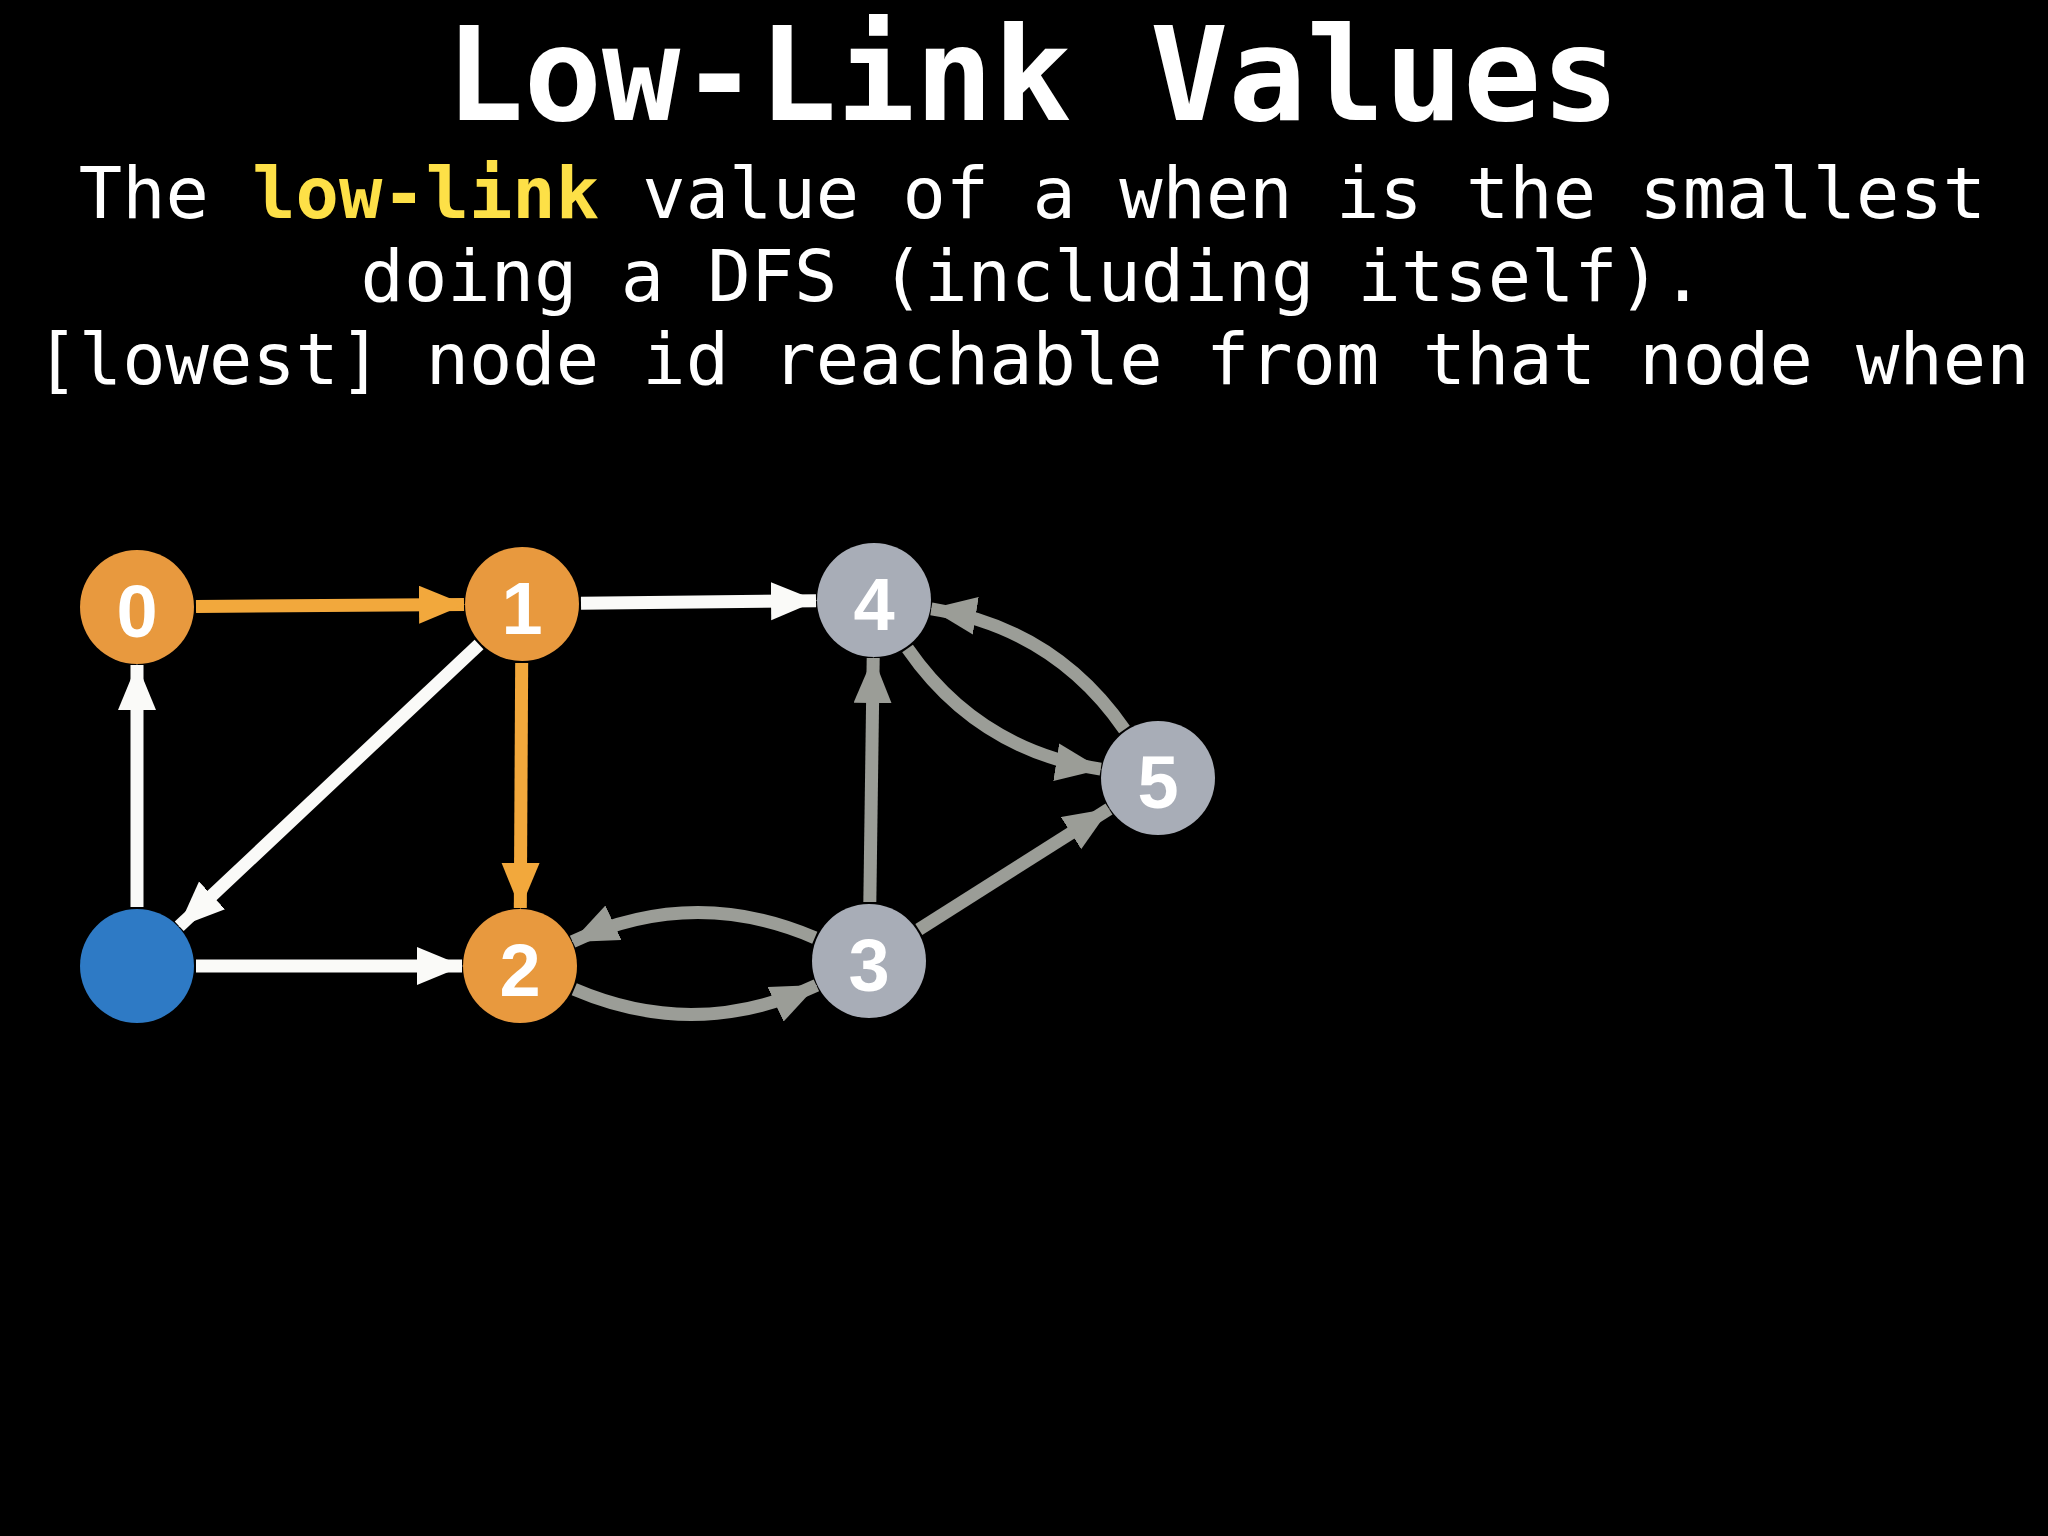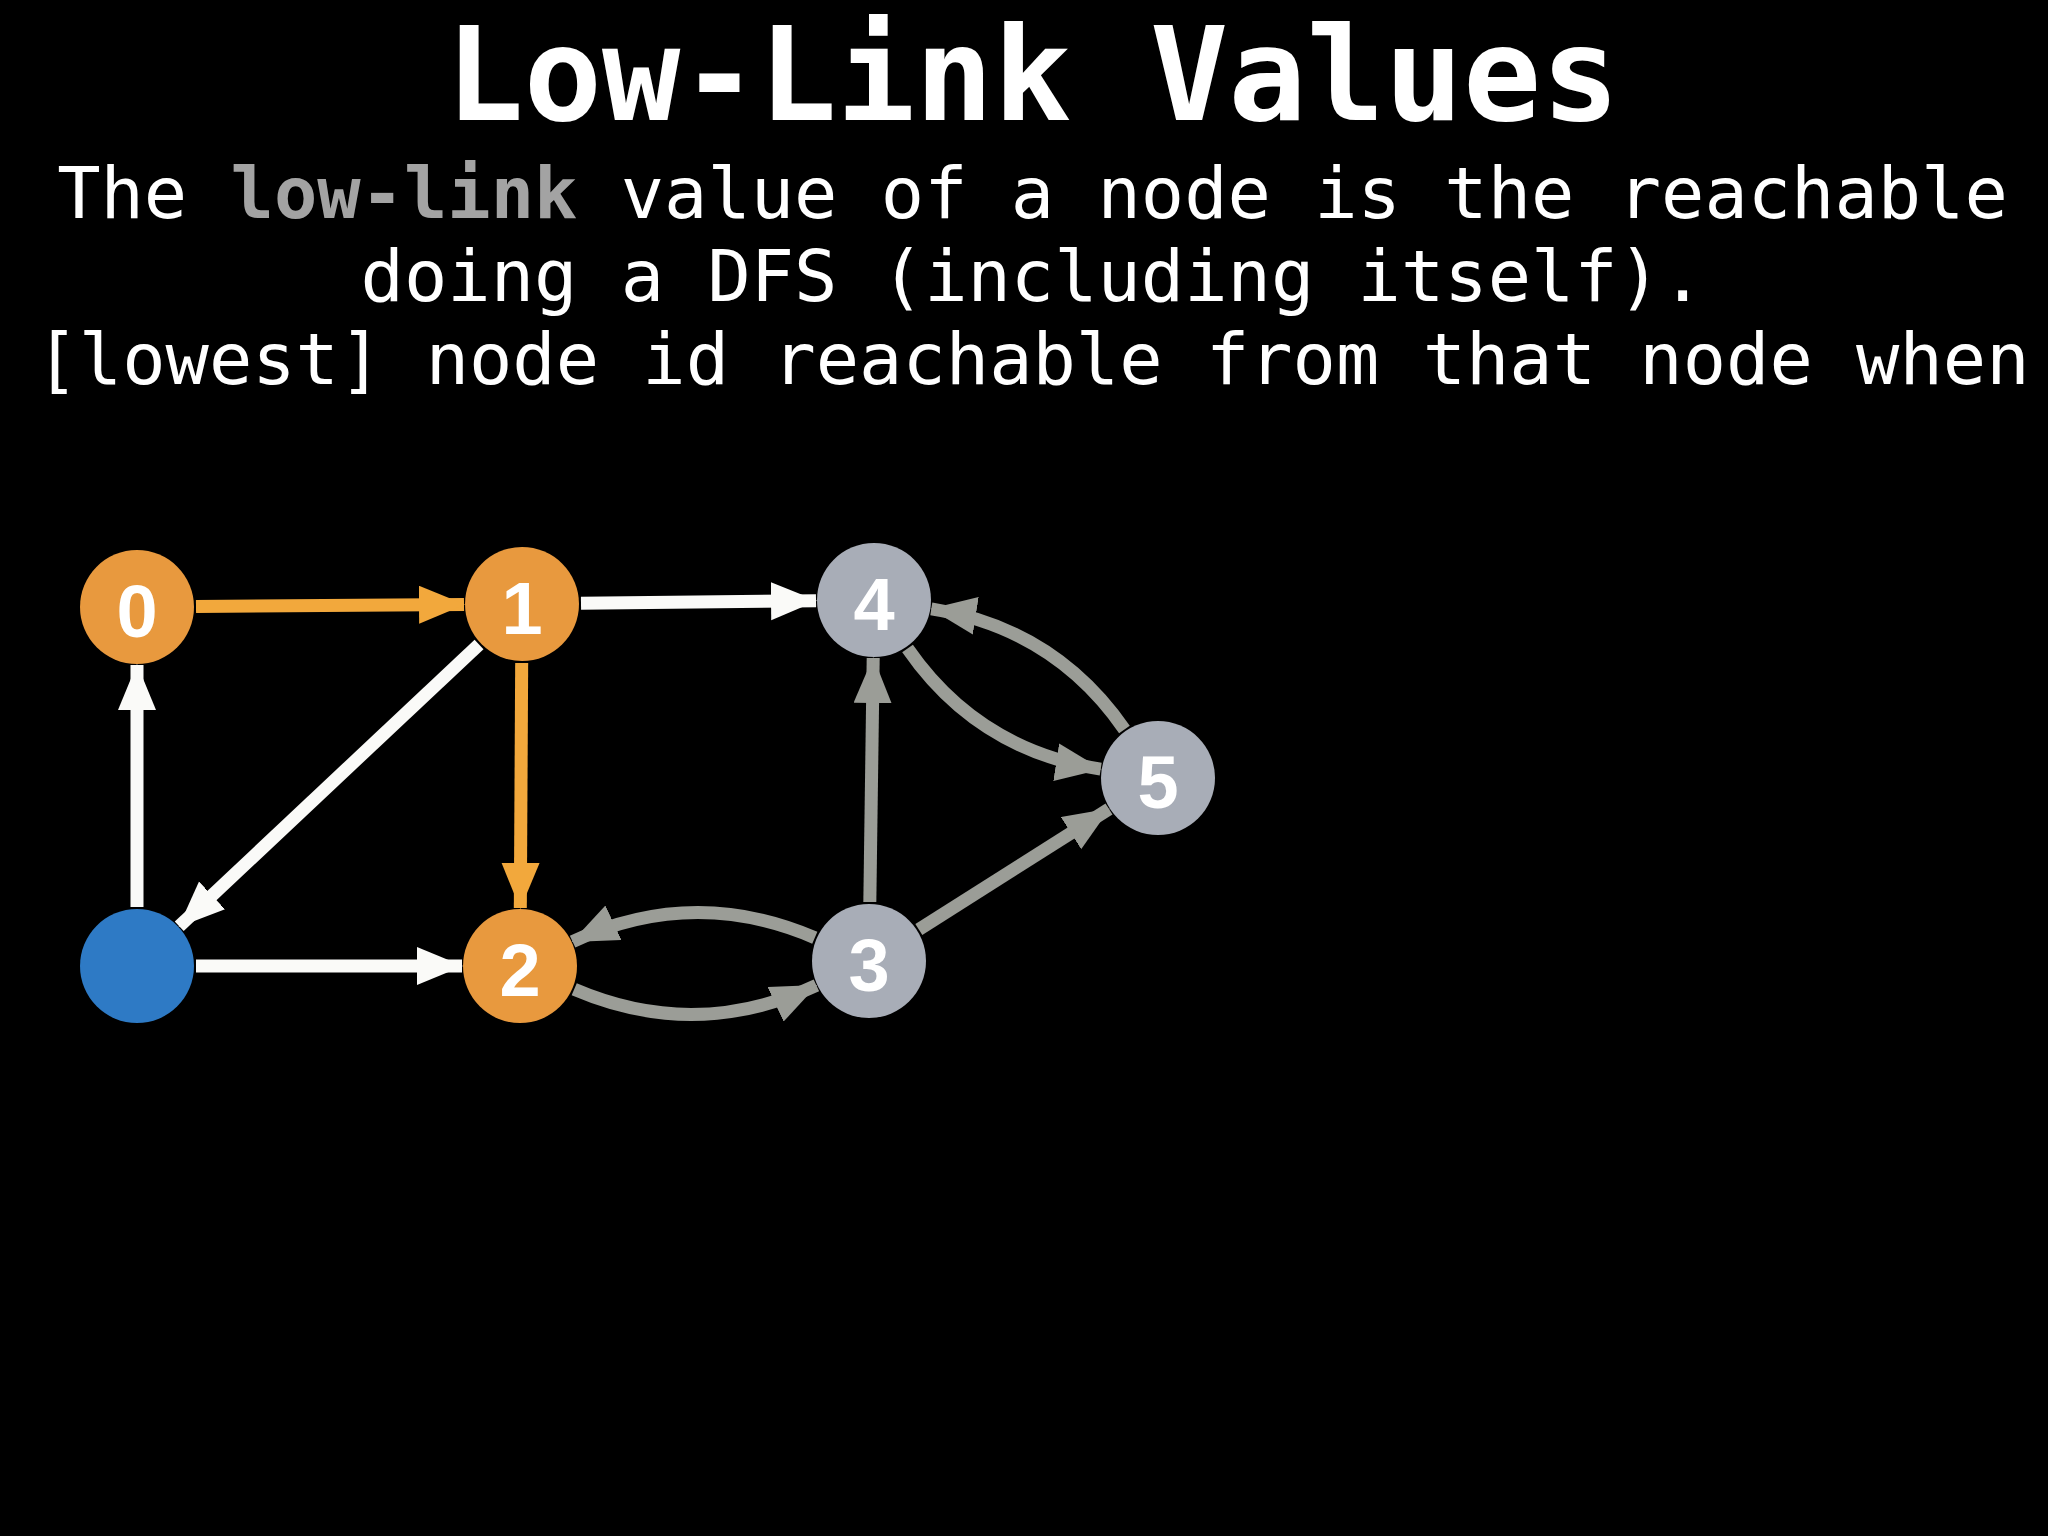--- a/index.html
+++ b/index.html
@@ -17,38 +17,38 @@
     text-align:center;
     font-size:130px;font-weight:bold;line-height:150px;
     white-space:nowrap;
   }
   .desc{
     position:absolute;top:152px;left:0;width:100%;
     text-align:center;
     font-size:72px;line-height:83px;
     white-space:nowrap;
   }
-  .hl{color:#a3a3a3;font-weight:bold;}
+  .hl{color:#fde047;font-weight:bold;}
   .graph{
     position:absolute;left:0;top:0;width:2048px;height:1536px;
   }
   .graph text{
     font-family:"Liberation Sans","DejaVu Sans",sans-serif;
     font-weight:bold;font-size:74px;
   }
 </style>
 </head>
 <body>
 
 <div class="slide">
 
   <div class="title">Low-Link Values</div>
 
   <div class="desc">
-    <div><span>The </span><span class="hl">low-link</span><span> value of a node is the reachable</span></div>
+    <div><span>The </span><span class="hl">low-link</span><span> value of a when is the smallest</span></div>
     <div>doing a DFS (including itself).</div>
     <div>[lowest] node id reachable from that node when</div>
   </div>
 
   <svg class="graph" viewBox="0 0 2048 1536" xmlns="http://www.w3.org/2000/svg">
       <defs>
         <marker id="arr-edge_orange" markerUnits="userSpaceOnUse" markerWidth="48" markerHeight="40" refX="45" refY="19" orient="auto">
           <path d="M0,0 L46,19 L0,38 Z" fill="#f2a83c"></path>
         </marker>
         <marker id="arr-edge_white" markerUnits="userSpaceOnUse" markerWidth="48" markerHeight="40" refX="45" refY="19" orient="auto">

